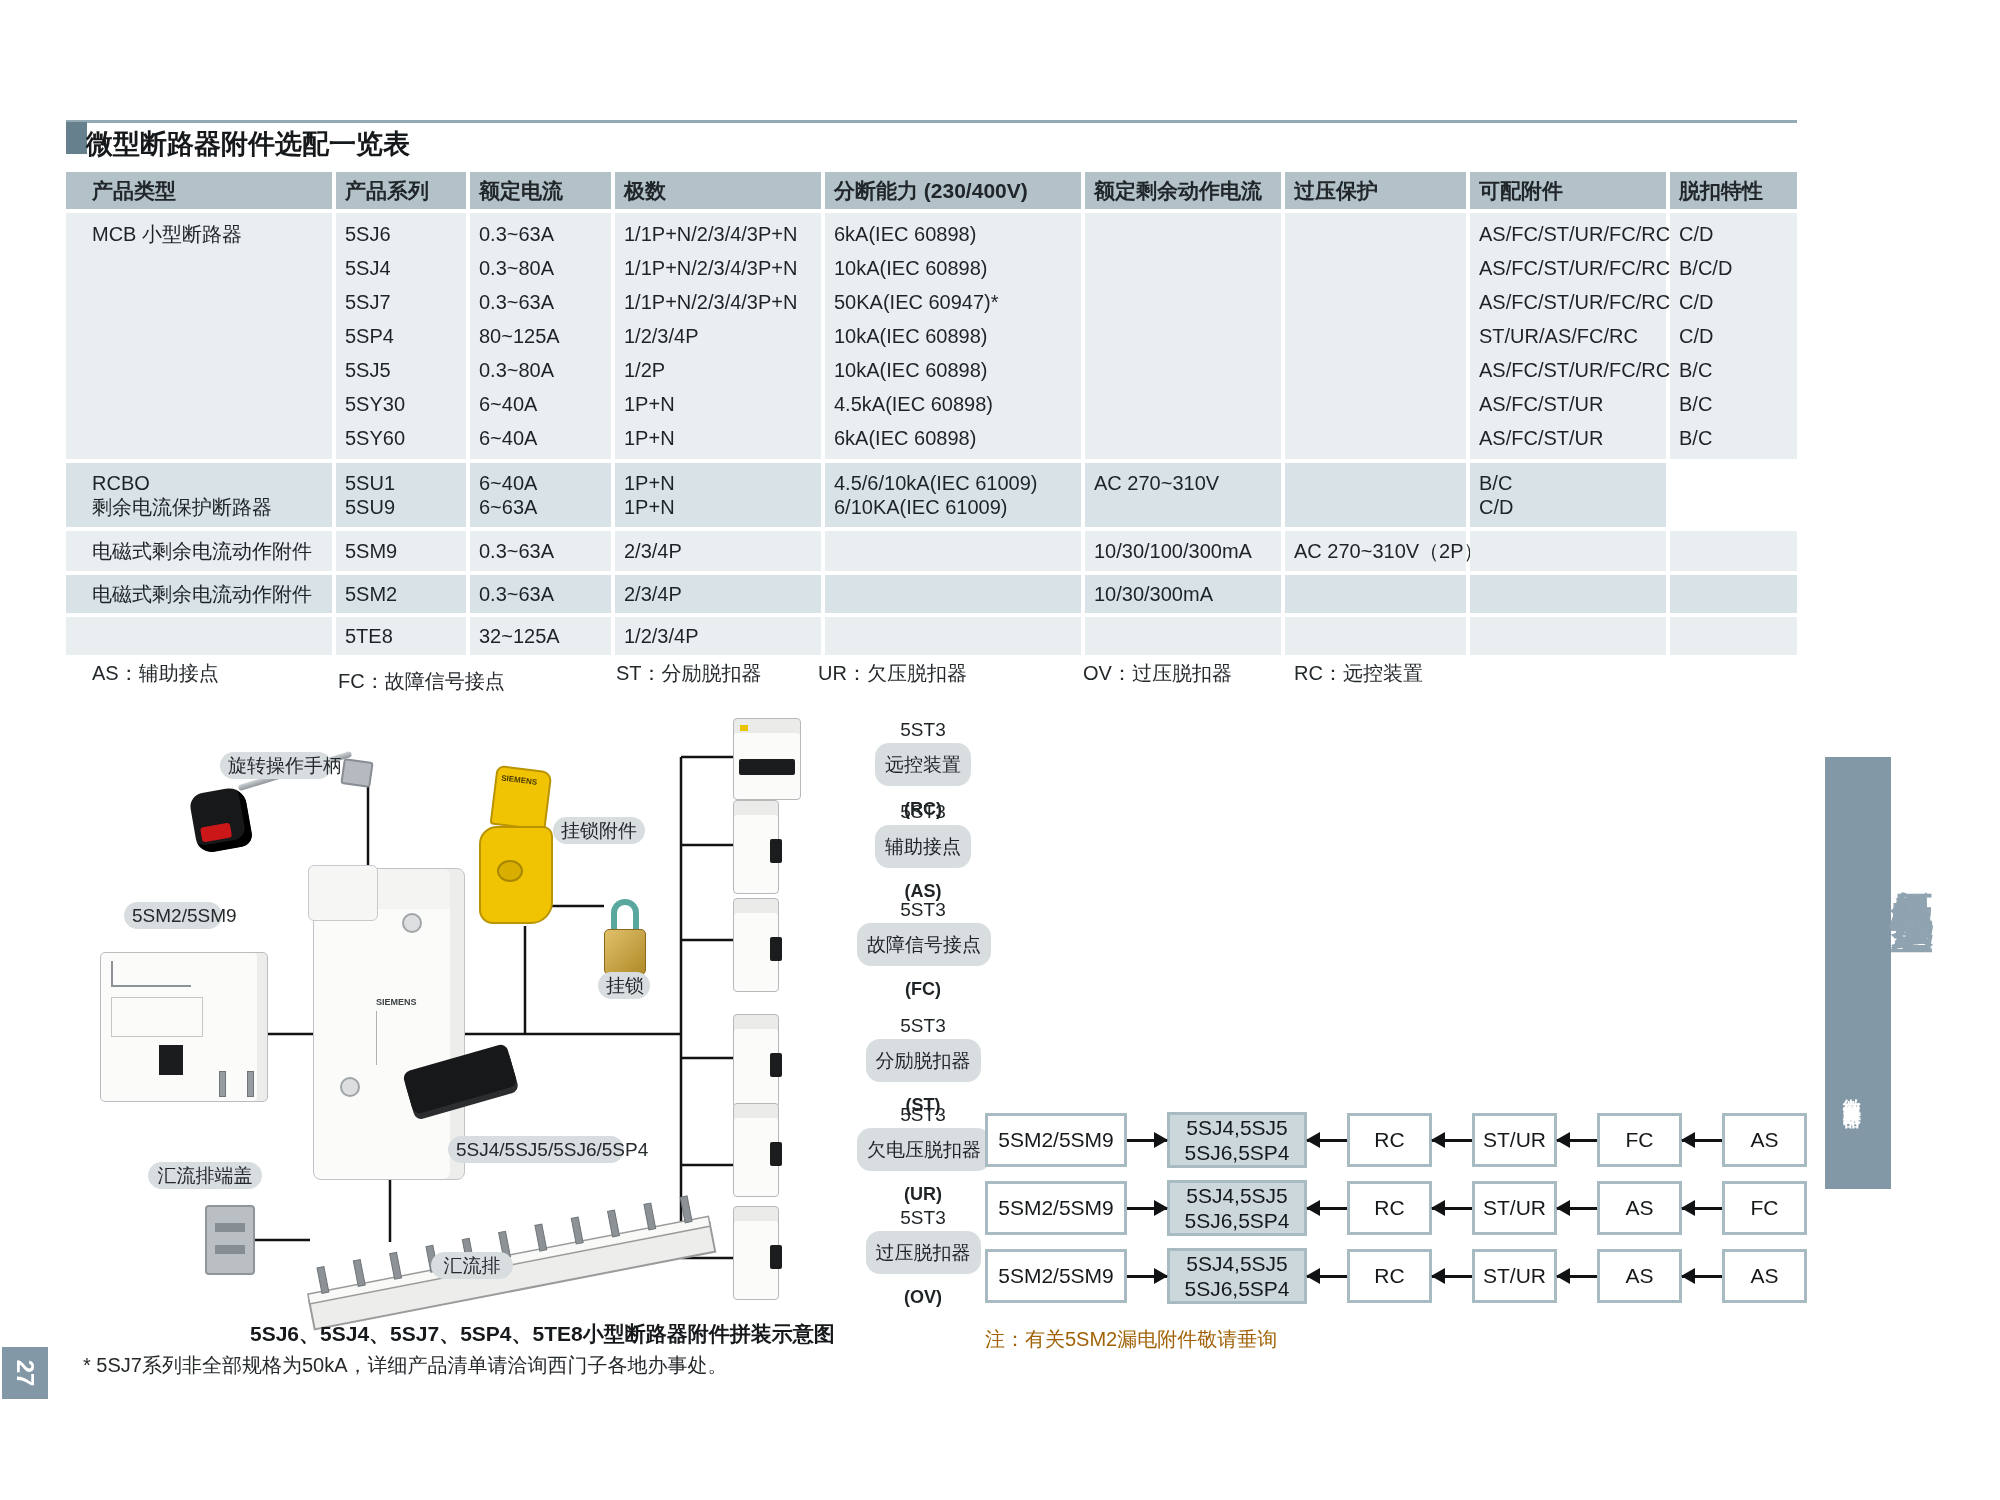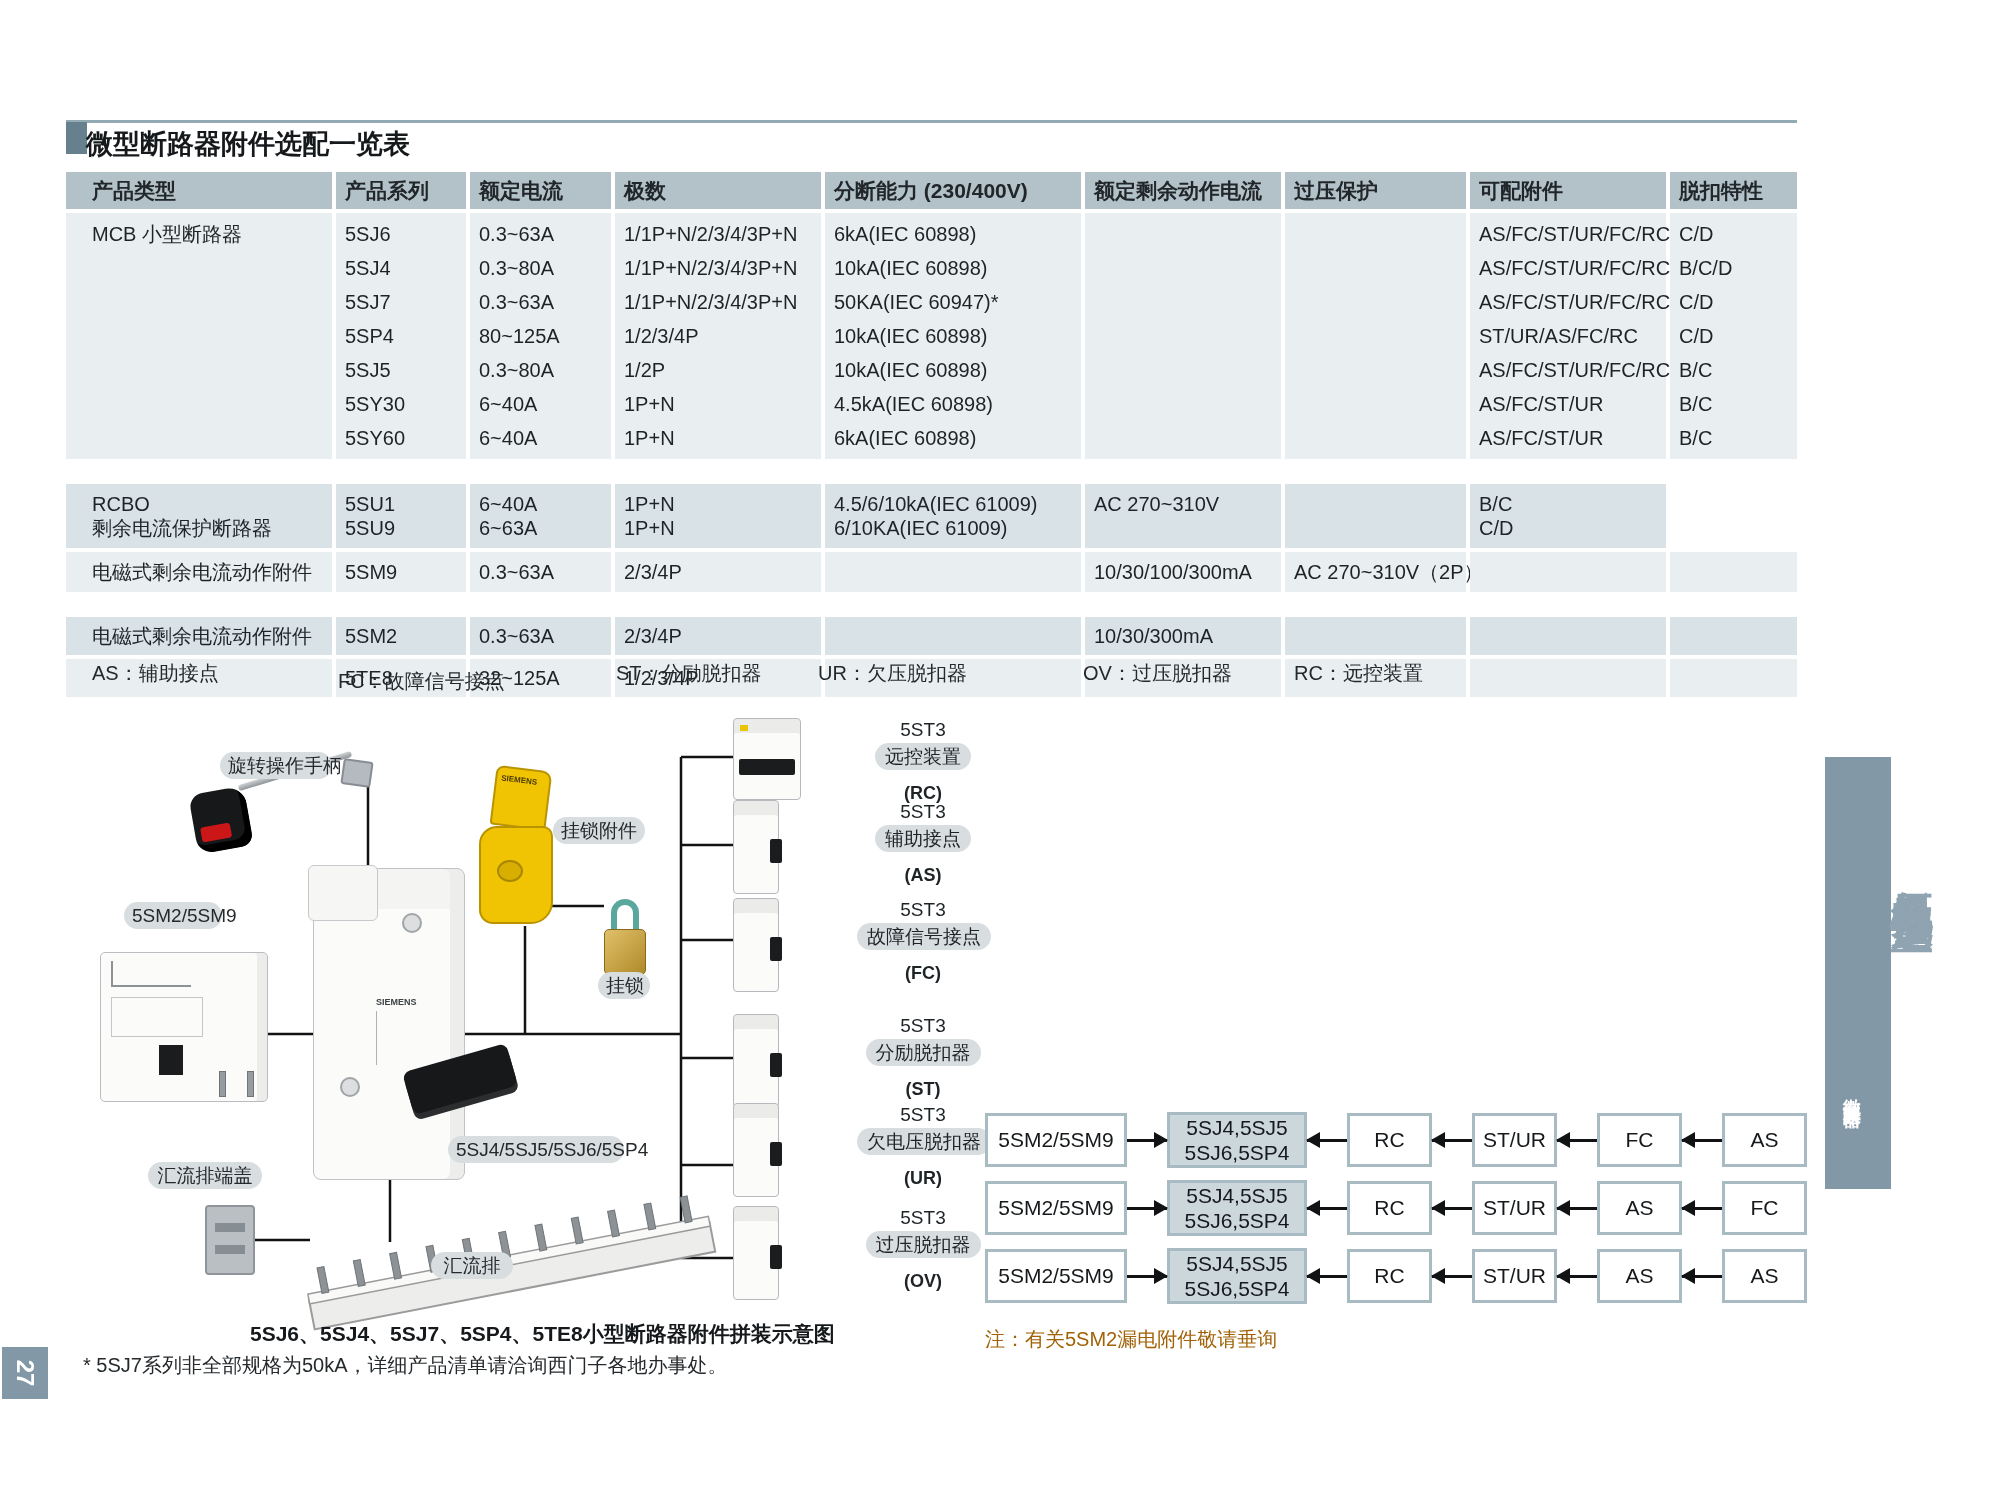--- a/index.html
+++ b/index.html
@@ -19,21 +19,21 @@
 
   
   .spec-table{position:absolute;left:66px;top:172px;width:1731px;}
   .trow,.thead{display:grid;grid-template-columns:266px 130px 141px 206px 256px 196px 181px 196px 127px;column-gap:4px;}
   .thead .th{background:var(--header-bg);height:37px;line-height:37px;font-size:21px;font-weight:bold;padding-left:9px;color:#20262a;white-space:nowrap;}
   .thead .th.c0{padding-left:26px;}
   .trow{margin-top:4px;}
   .trow .cell{padding:var(--pt,4px) 6px var(--pt,4px) 9px;}
   .trow .cell.c0{padding-left:26px;}
   .trow.light .cell{background:var(--row-light);}
-  .trow.dark .cell{background:var(--row-dark);margin-top:21px;}
+  .trow.dark .cell{background:var(--row-dark);}
   .cl{line-height:var(--lh,34px);font-size:20px;white-space:nowrap;}
 
   .legend-row{position:absolute;left:66px;top:660px;width:1731px;height:26px;}
   .lg{position:absolute;top:0;font-size:20px;color:#24292c;white-space:nowrap;}
 
   
   .diagram{position:absolute;left:66px;top:690px;width:920px;height:720px;}
   .pill{position:absolute;background:var(--pill);border-radius:14px;font-size:19px;line-height:27px;text-align:center;color:#24292c;white-space:nowrap;padding:0 8px;}
   .conn{position:absolute;left:0;top:0;pointer-events:none;}
 
@@ -74,21 +74,21 @@
   .acc-item{position:absolute;left:663px;width:260px;}
   .acc-img{position:absolute;left:4px;top:0;background:#fbfbfa;border:1px solid #b5b9bc;border-radius:4px;box-shadow:inset 0 14px 0 #ebebea;}
   .acc-img.wide{width:68px;height:82px;}
   .acc-img.slim{width:46px;height:94px;}
   .acc-img .tgl{position:absolute;background:#1b1c1e;border-radius:2px;}
   .acc-img.wide .tgl{left:5px;top:40px;width:56px;height:16px;}
   .acc-img.slim .tgl{right:-4px;top:38px;width:12px;height:24px;}
   .acc-img .dot{position:absolute;left:6px;top:6px;width:8px;height:6px;background:#e8c500;}
   .acc-labels{position:absolute;left:128px;top:2px;width:132px;text-align:center;}
   .acc-series{font-size:19px;line-height:20px;}
-  .acc-pill{display:inline-block;background:var(--pill);border-radius:14px;font-size:19px;line-height:27px;padding:0 10px;margin-top:3px;white-space:nowrap;}
+  .acc-pill{display:inline-block;background:var(--pill);border-radius:14px;font-size:19px;line-height:27px;padding:8px 10px;margin-top:3px;white-space:nowrap;}
   .acc-abbr{font-size:18px;font-weight:bold;line-height:26px;margin-top:10px;}
 
   .caption{position:absolute;left:250px;top:1320px;font-size:21px;font-weight:bold;color:#16191b;}
   .footnote{position:absolute;left:83px;top:1352px;font-size:20px;color:#24292c;}
 
   
   .flow{position:absolute;left:985px;top:1112px;width:830px;}
   .frow{display:flex;align-items:center;height:56px;margin-bottom:12px;}
   .fbox{border:3px solid var(--flow-border);background:#fff;display:flex;flex-direction:column;align-items:center;justify-content:center;font-size:21px;color:#16191b;}
   .fbox.src{width:142px;height:54px;}

